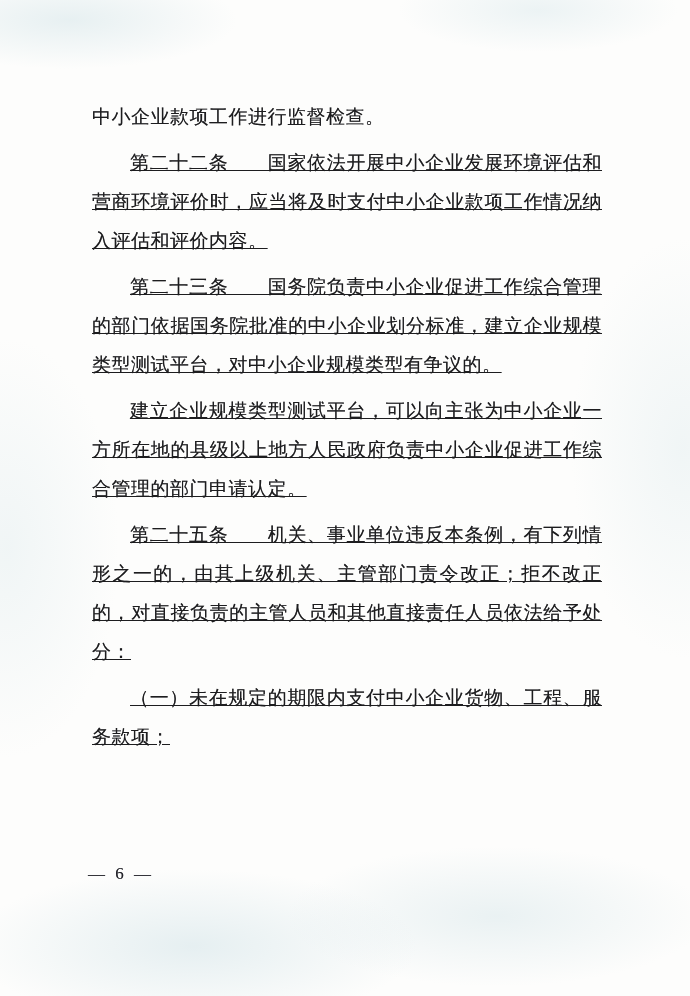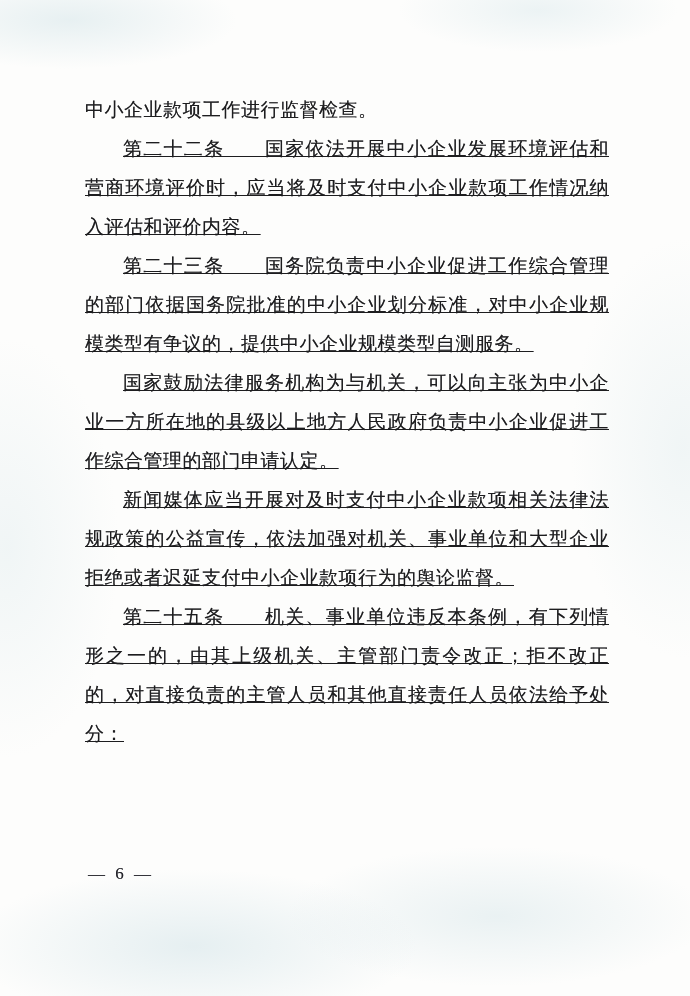--- a/index.html
+++ b/index.html
@@ -26,21 +26,21 @@
       radial-gradient(ellipse 160px 300px at 1% 55%,  rgba(216,231,234,0.35), rgba(216,231,234,0) 70%),
       radial-gradient(ellipse 160px 300px at 99% 45%, rgba(216,231,234,0.35), rgba(216,231,234,0) 70%);
   }
   .content {
     position: absolute;
     left: 85px;
     top: 90px;
     width: 524px;
   }
   p.para {
-    margin: 0;
+    margin: 7px;
     padding: 0;
     font-size: 19px;
     line-height: 39px;
     color: #1d1d1f;
     text-align: justify;
     text-justify: inter-character;
     letter-spacing: 0.5px;
     font-weight: 500;
     text-shadow: 0 0 0.4px rgba(10,10,15,0.55);
   }
@@ -60,20 +60,20 @@
     text-shadow: 0 0 0.4px rgba(10,10,15,0.5);
   }
 </style>
 </head>
 <body>
 
 <div class="page">
   <div class="content">
     <p class="para">中小企业款项工作进行监督检查。</p>
     <p class="para indent">第二十二条　　国家依法开展中小企业发展环境评估和营商环境评价时，应当将及时支付中小企业款项工作情况纳入评估和评价内容。</p>
-    <p class="para indent">第二十三条　　国务院负责中小企业促进工作综合管理的部门依据国务院批准的中小企业划分标准，对中小企业规模类型有争议的，提供中小企业规模类型自测服务。</p>
-    <p class="para indent">国家鼓励法律服务机构为与机关，可以向主张为中小企业一方所在地的县级以上地方人民政府负责中小企业促进工作综合管理的部门申请认定。</p>
-    <p class="para indent">新闻媒体应当开展对及时支付中小企业款项相关法律法规政策的公益宣传，依法加强对机关、事业单位和大型企业拒绝或者迟延支付中小企业款项行为的舆论监督。</p>
+    <p class="para indent">第二十三条　　国务院负责中小企业促进工作综合管理的部门依据国务院批准的中小企业划分标准，建立企业规模类型测试平台，对中小企业规模类型有争议的。</p>
+    <p class="para indent">建立企业规模类型测试平台，可以向主张为中小企业一方所在地的县级以上地方人民政府负责中小企业促进工作综合管理的部门申请认定。</p>
     <p class="para indent">第二十五条　　机关、事业单位违反本条例，有下列情形之一的，由其上级机关、主管部门责令改正；拒不改正的，对直接负责的主管人员和其他直接责任人员依法给予处分：</p>
+    <p class="para indent">（一）未在规定的期限内支付中小企业货物、工程、服务款项；</p>
   </div>
 
   <div class="footer">— 6 —</div>
 </div>
 
 </body></html>

